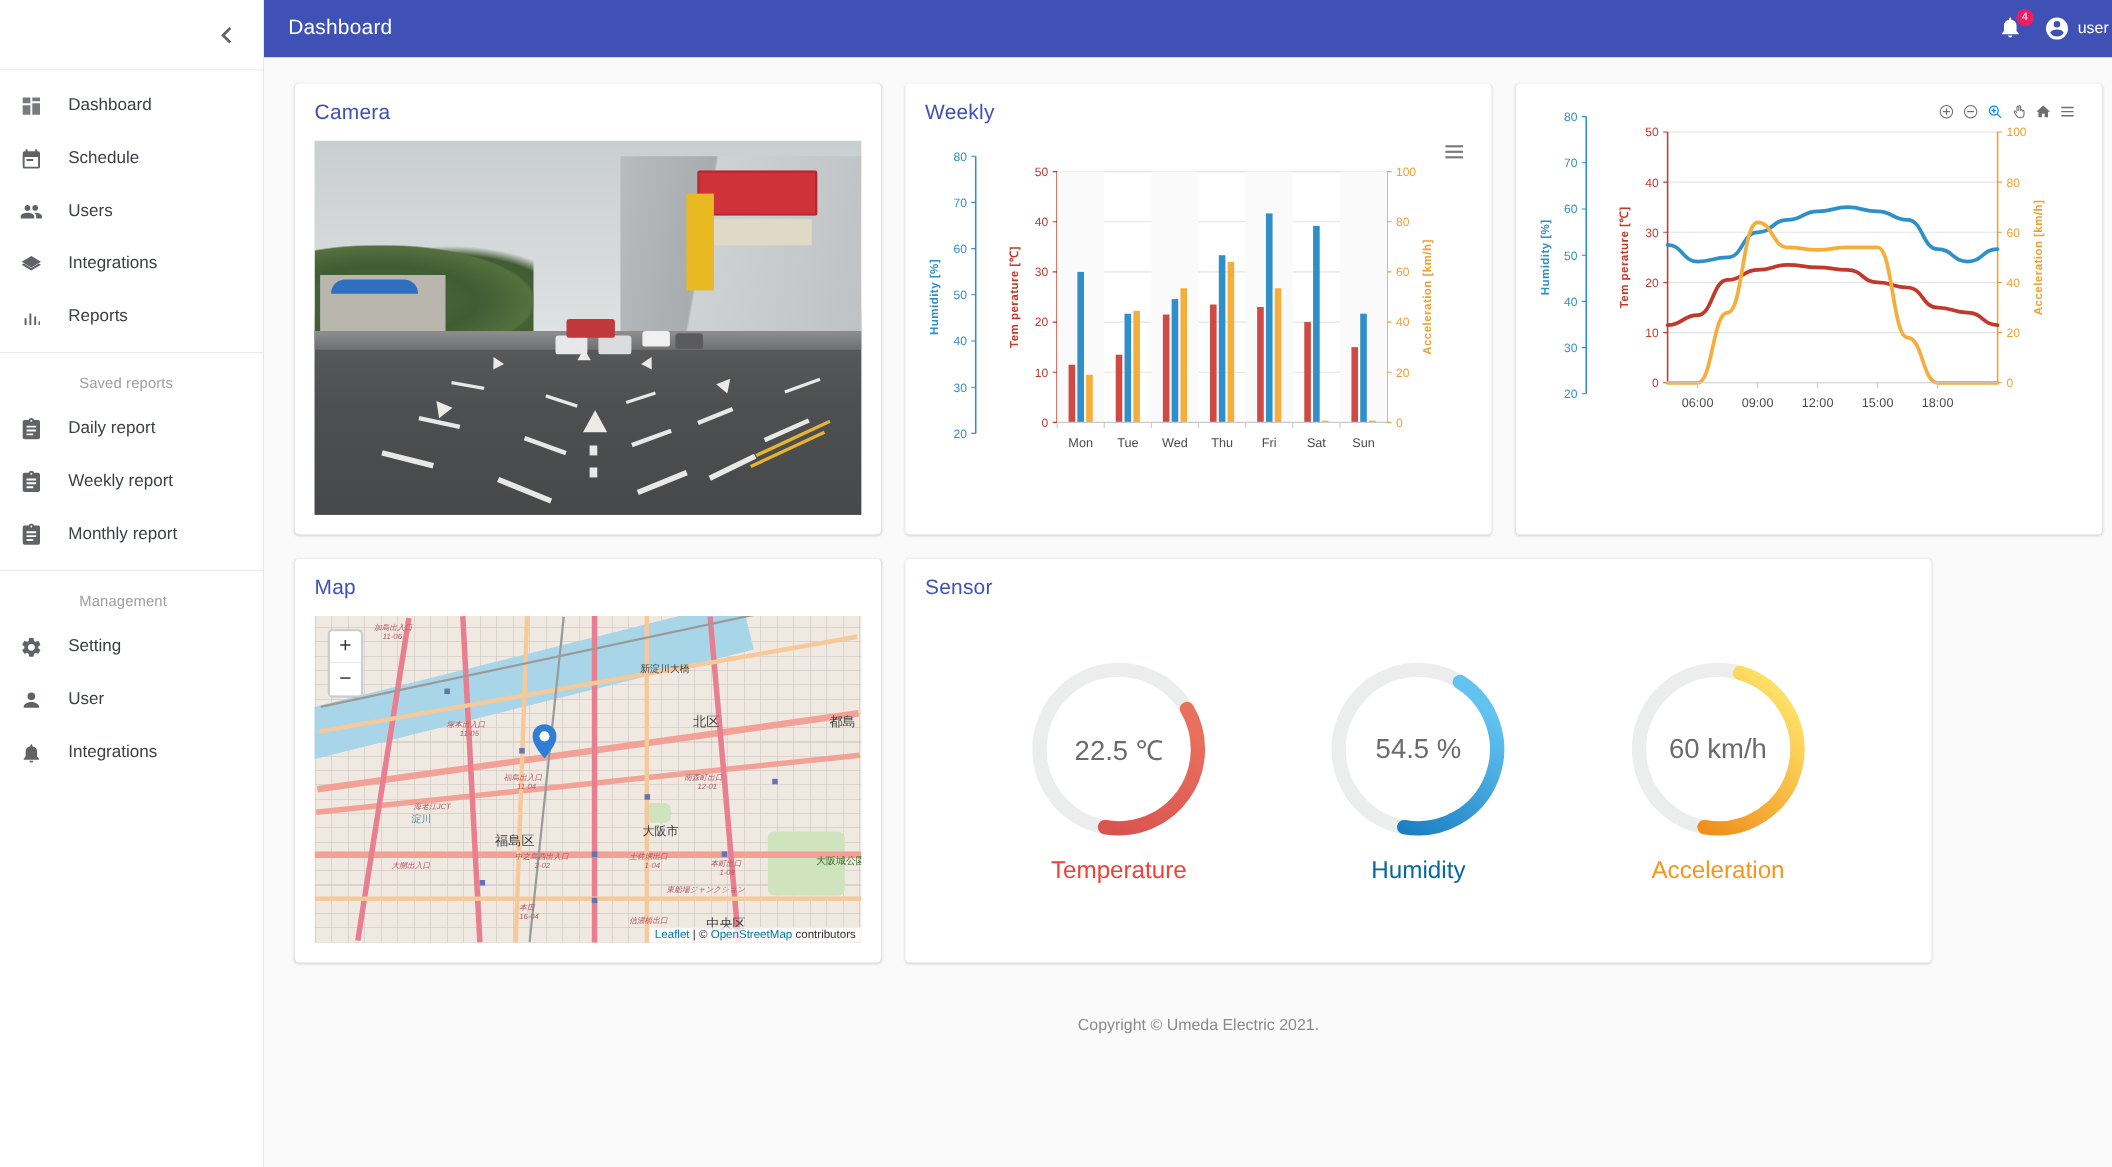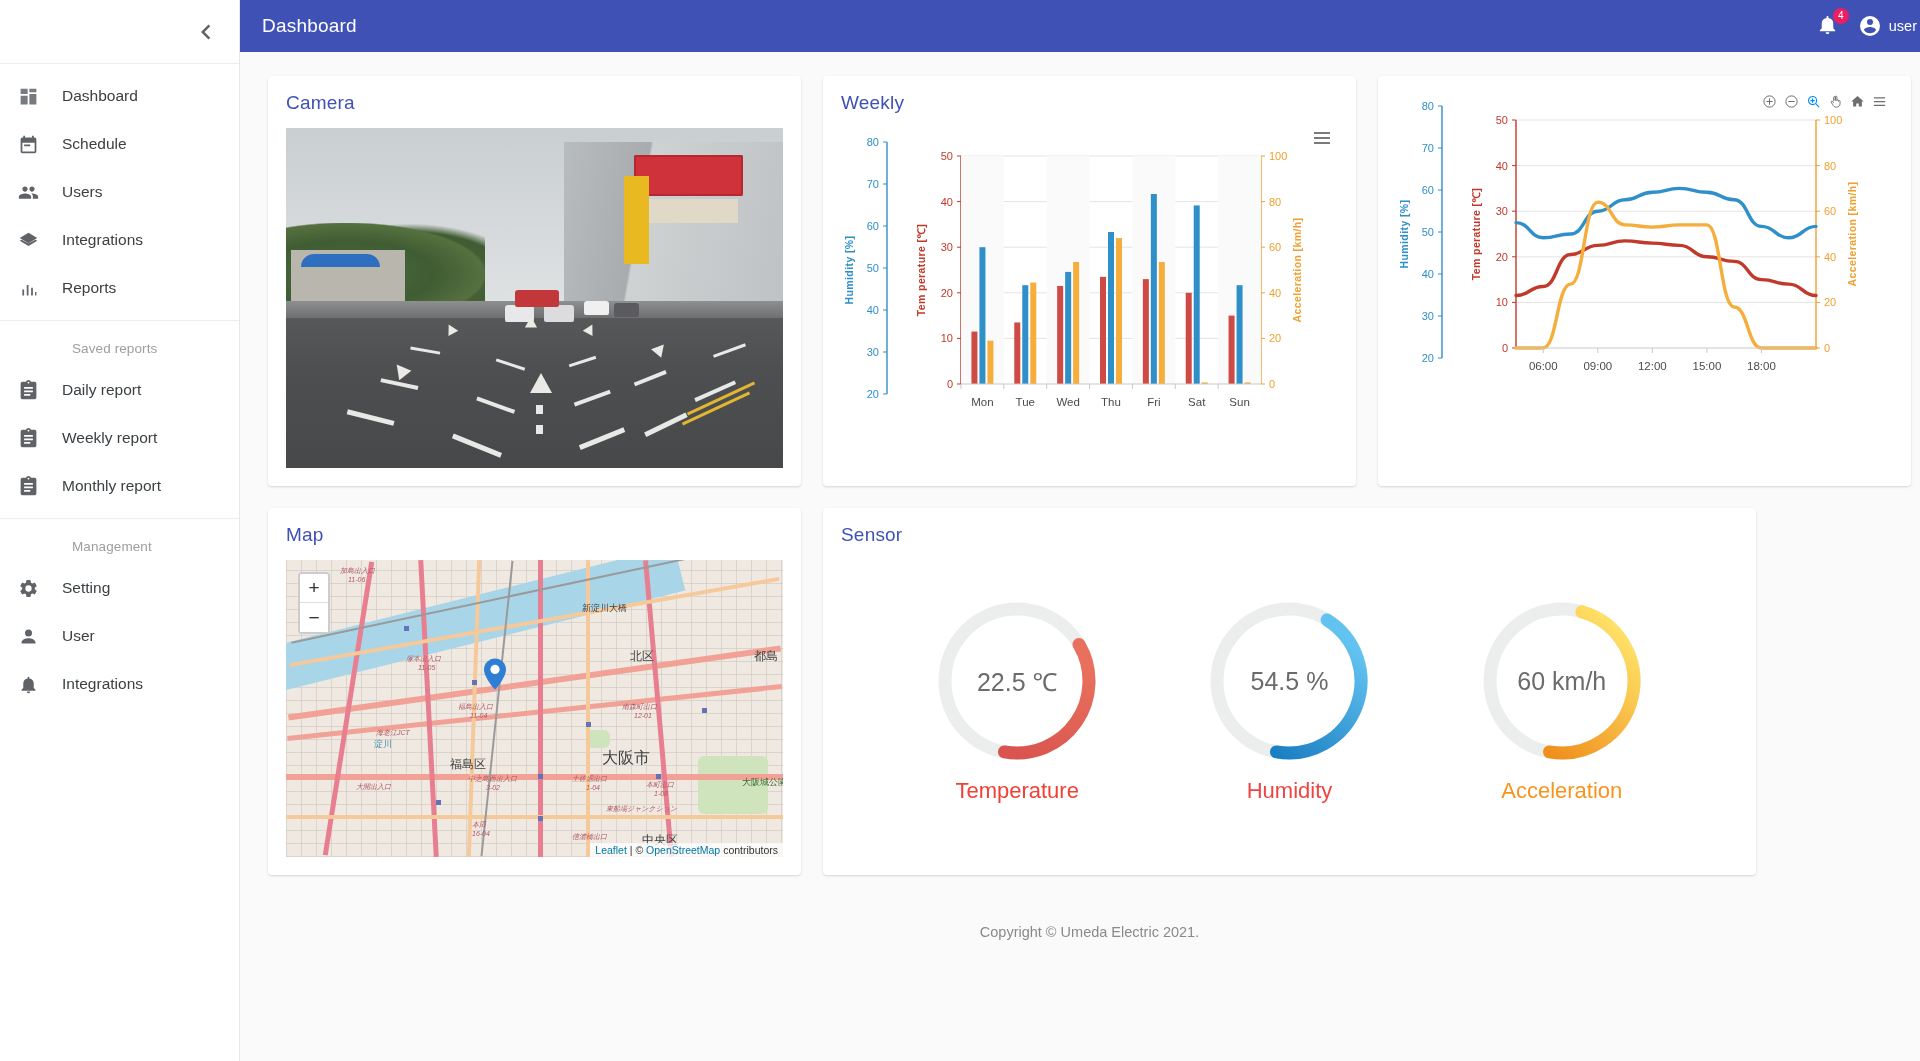--- a/index.html
+++ b/index.html
@@ -603,21 +603,21 @@
             <div class="mp-lbl" style="left:70px;top:222px;">大開出入口</div>
             <div class="mp-lbl" style="left:186px;top:260px;">本田</div>
             <div class="mp-lbl" style="left:186px;top:270px;">16-04</div>
             <div class="mp-lbl" style="left:320px;top:244px;">東船場ジャンクション</div>
             <div class="mp-lbl" style="left:286px;top:272px;">信濃橋出口</div>
             <div class="mp-lbl" style="left:90px;top:168px;">海老江JCT</div>
             <div class="mp-lbl-k" style="left:296px;top:42px;color:#444;">新淀川大橋</div>
             <div class="mp-lbl-k" style="left:344px;top:88px;font-size:12px;">北区</div>
             <div class="mp-lbl-k" style="left:468px;top:88px;font-size:12px;">都島</div>
             <div class="mp-lbl-k" style="left:164px;top:196px;font-size:12px;">福島区</div>
-            <div class="mp-lbl-k" style="left:316px;top:188px;font-size:16px;">大阪市</div>
+            <div class="mp-lbl-k" style="left:298px;top:188px;font-size:11px;">大阪市</div>
             <div class="mp-lbl-k" style="left:356px;top:272px;font-size:12px;">中央区</div>
             <div class="mp-lbl-k" style="left:456px;top:216px;font-size:9px;color:#3c6b2e;">大阪城公園</div>
             <div class="mp-lbl-k" style="left:56px;top:178px;font-size:9px;color:#4a8fae;margin-left:32px;">淀川</div>
 
             <div class="map-zoom">
               <div>+</div>
               <div>−</div>
             </div>
             <svg class="map-pin" viewBox="0 0 24 34">
               <path d="M12 0C5.4 0 0 5.4 0 12c0 9 12 22 12 22s12-13 12-22c0-6.6-5.4-12-12-12z" fill="#2e7fd4"></path>
@@ -657,21 +657,21 @@
                     <linearGradient id="gHum" x1="0" y1="1" x2="0.5" y2="0">
                       <stop offset="0%" stop-color="#1b7fc4"></stop>
                         <stop offset="100%" stop-color="#62c3f0"></stop>
                     </linearGradient>
                   </defs>
                   <circle cx="87" cy="87" r="72" fill="none" stroke="#eceded" stroke-width="13"></circle>
                   <path id="arcHum" fill="none" stroke="url(#gHum)" stroke-width="13" stroke-linecap="round" d="M 74.49733120798102 157.90615821687896 A 72 72 0 0 0 125.1008880701417 25.907264521331726"></path>
                 </svg>
                 <div class="gauge-val">54.5 %</div>
               </div>
-              <div class="gauge-label" style="color:#ef4444;">Humidity</div>
+              <div class="gauge-label" style="color:#0369a1;">Humidity</div>
             </div>
 
             <div class="gauge">
               <div class="gauge-ring">
                 <svg viewBox="0 0 174 174" width="174" height="174">
                   <defs>
                     <linearGradient id="gAcc" x1="0" y1="1" x2="0.6" y2="0">
                       <stop offset="0%" stop-color="#ef8f1c"></stop>
                         <stop offset="100%" stop-color="#ffe066"></stop>
                     </linearGradient>

